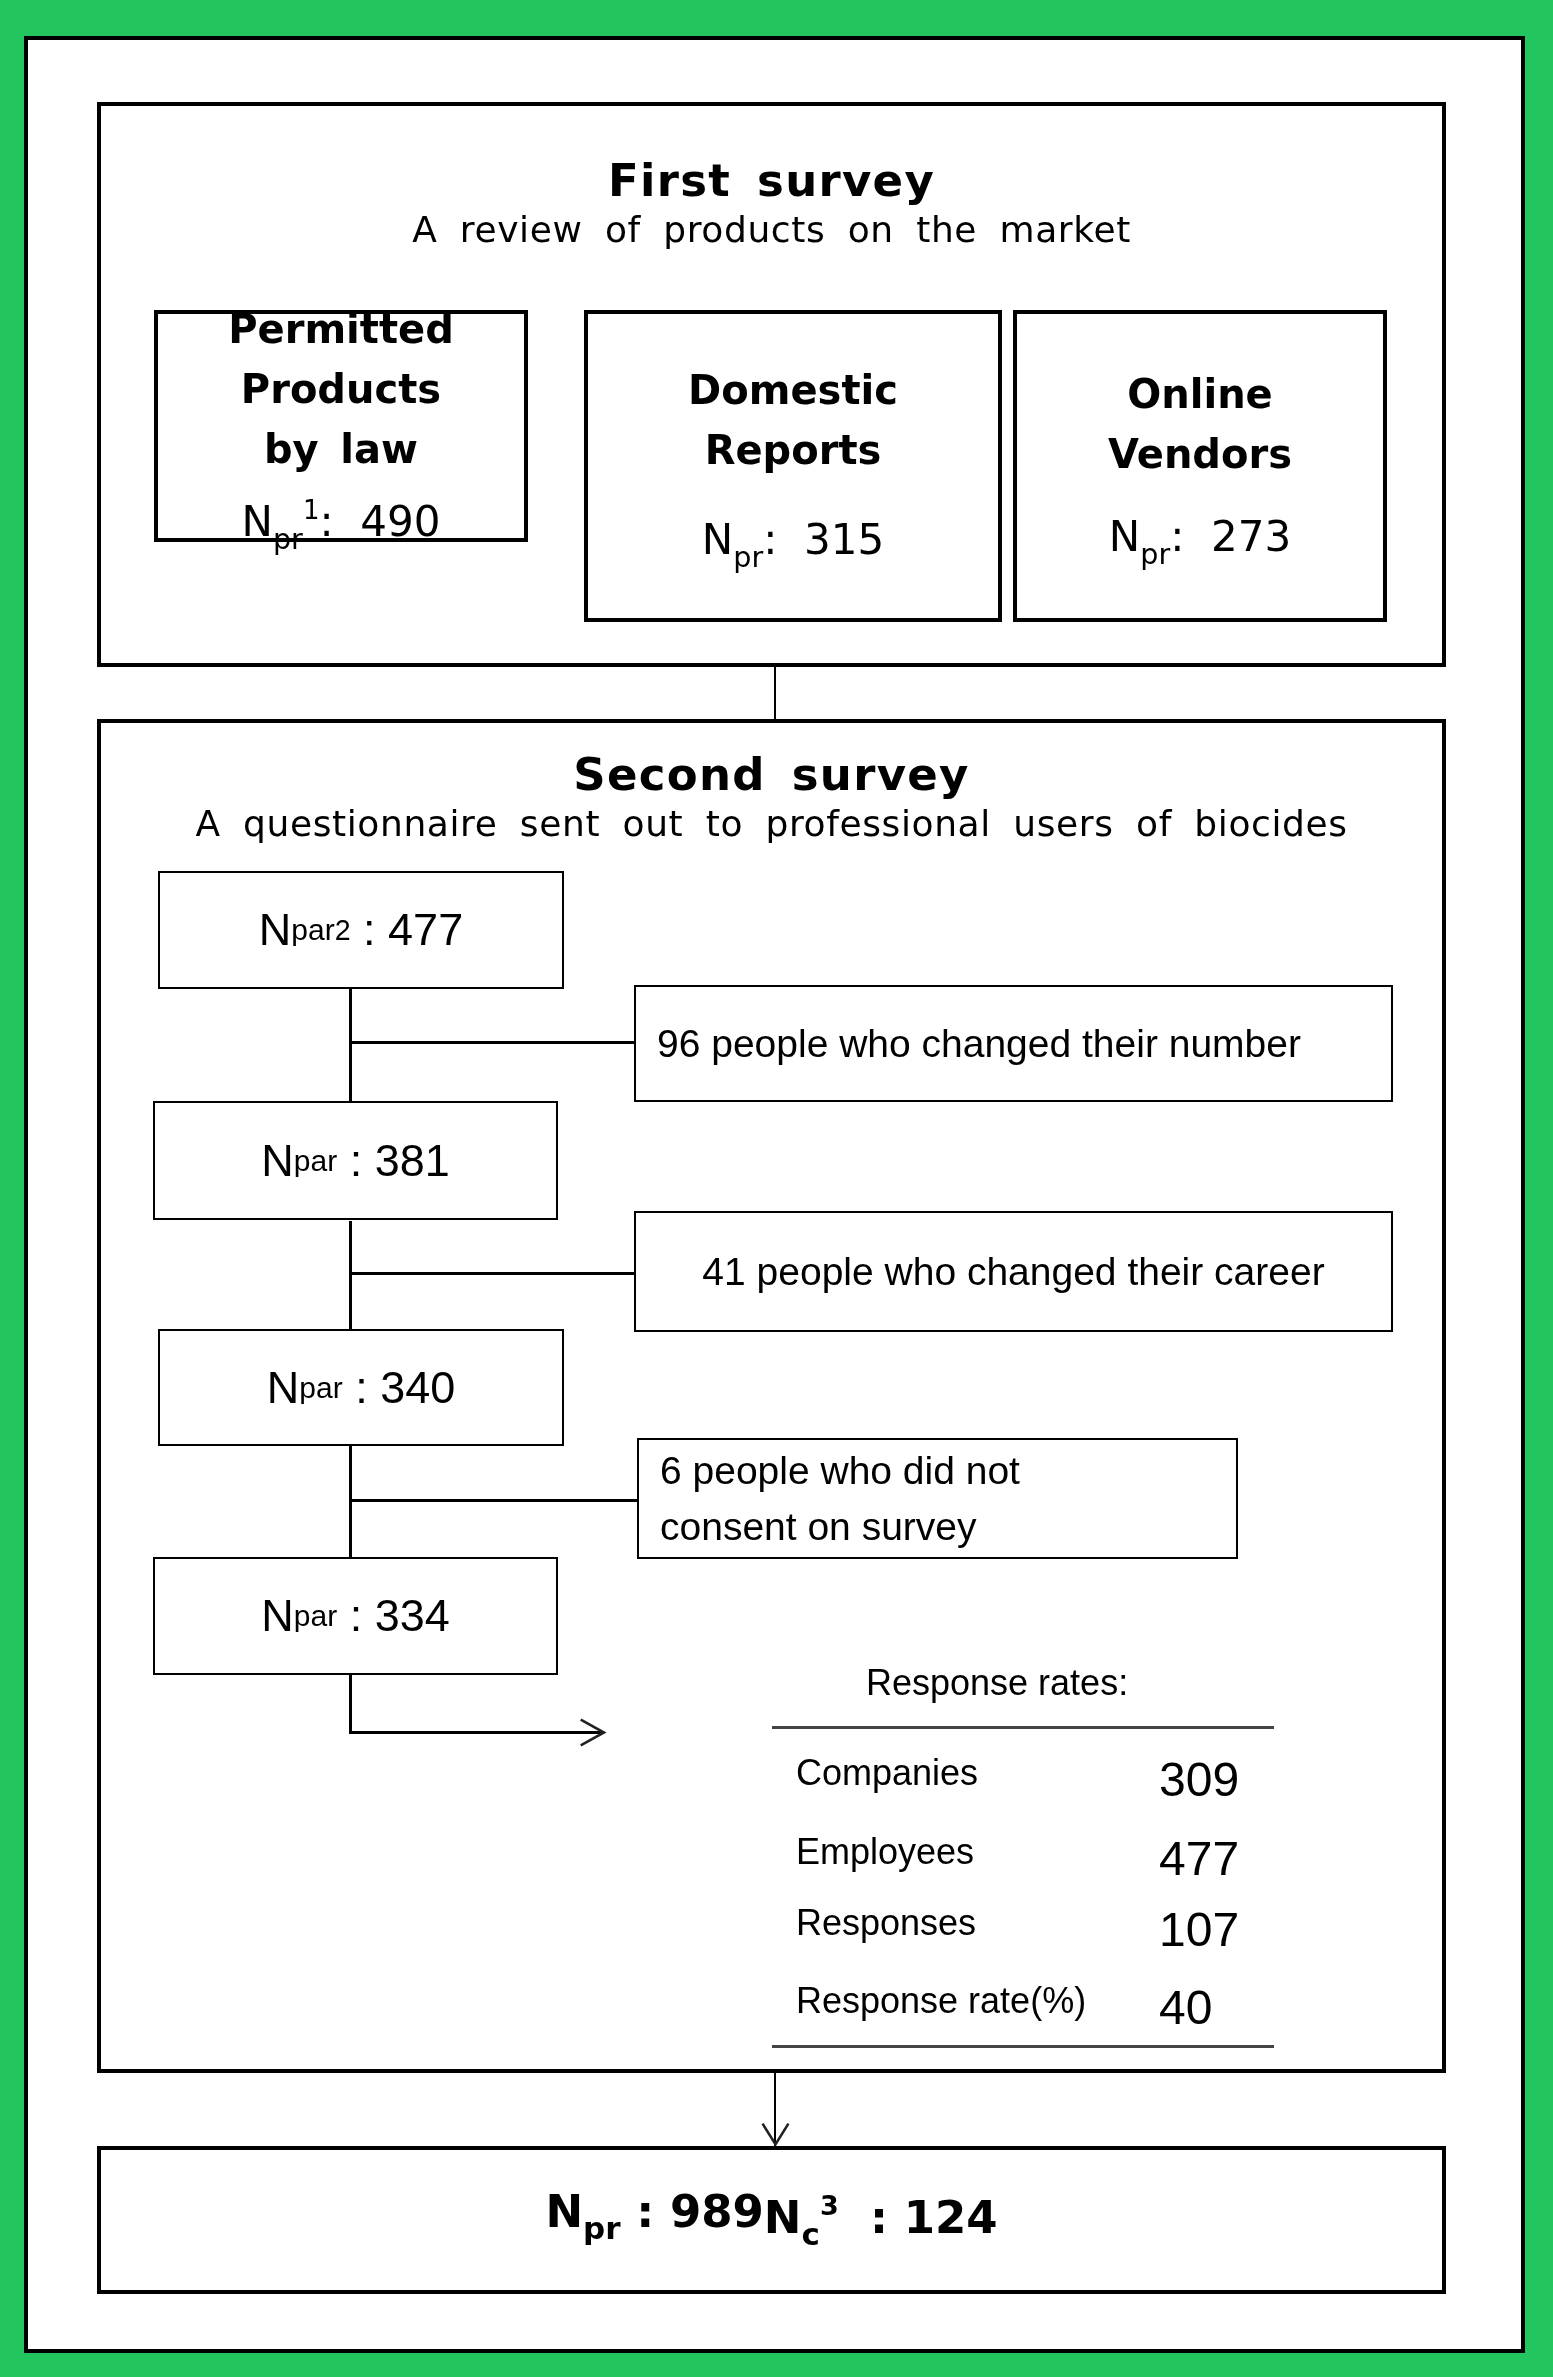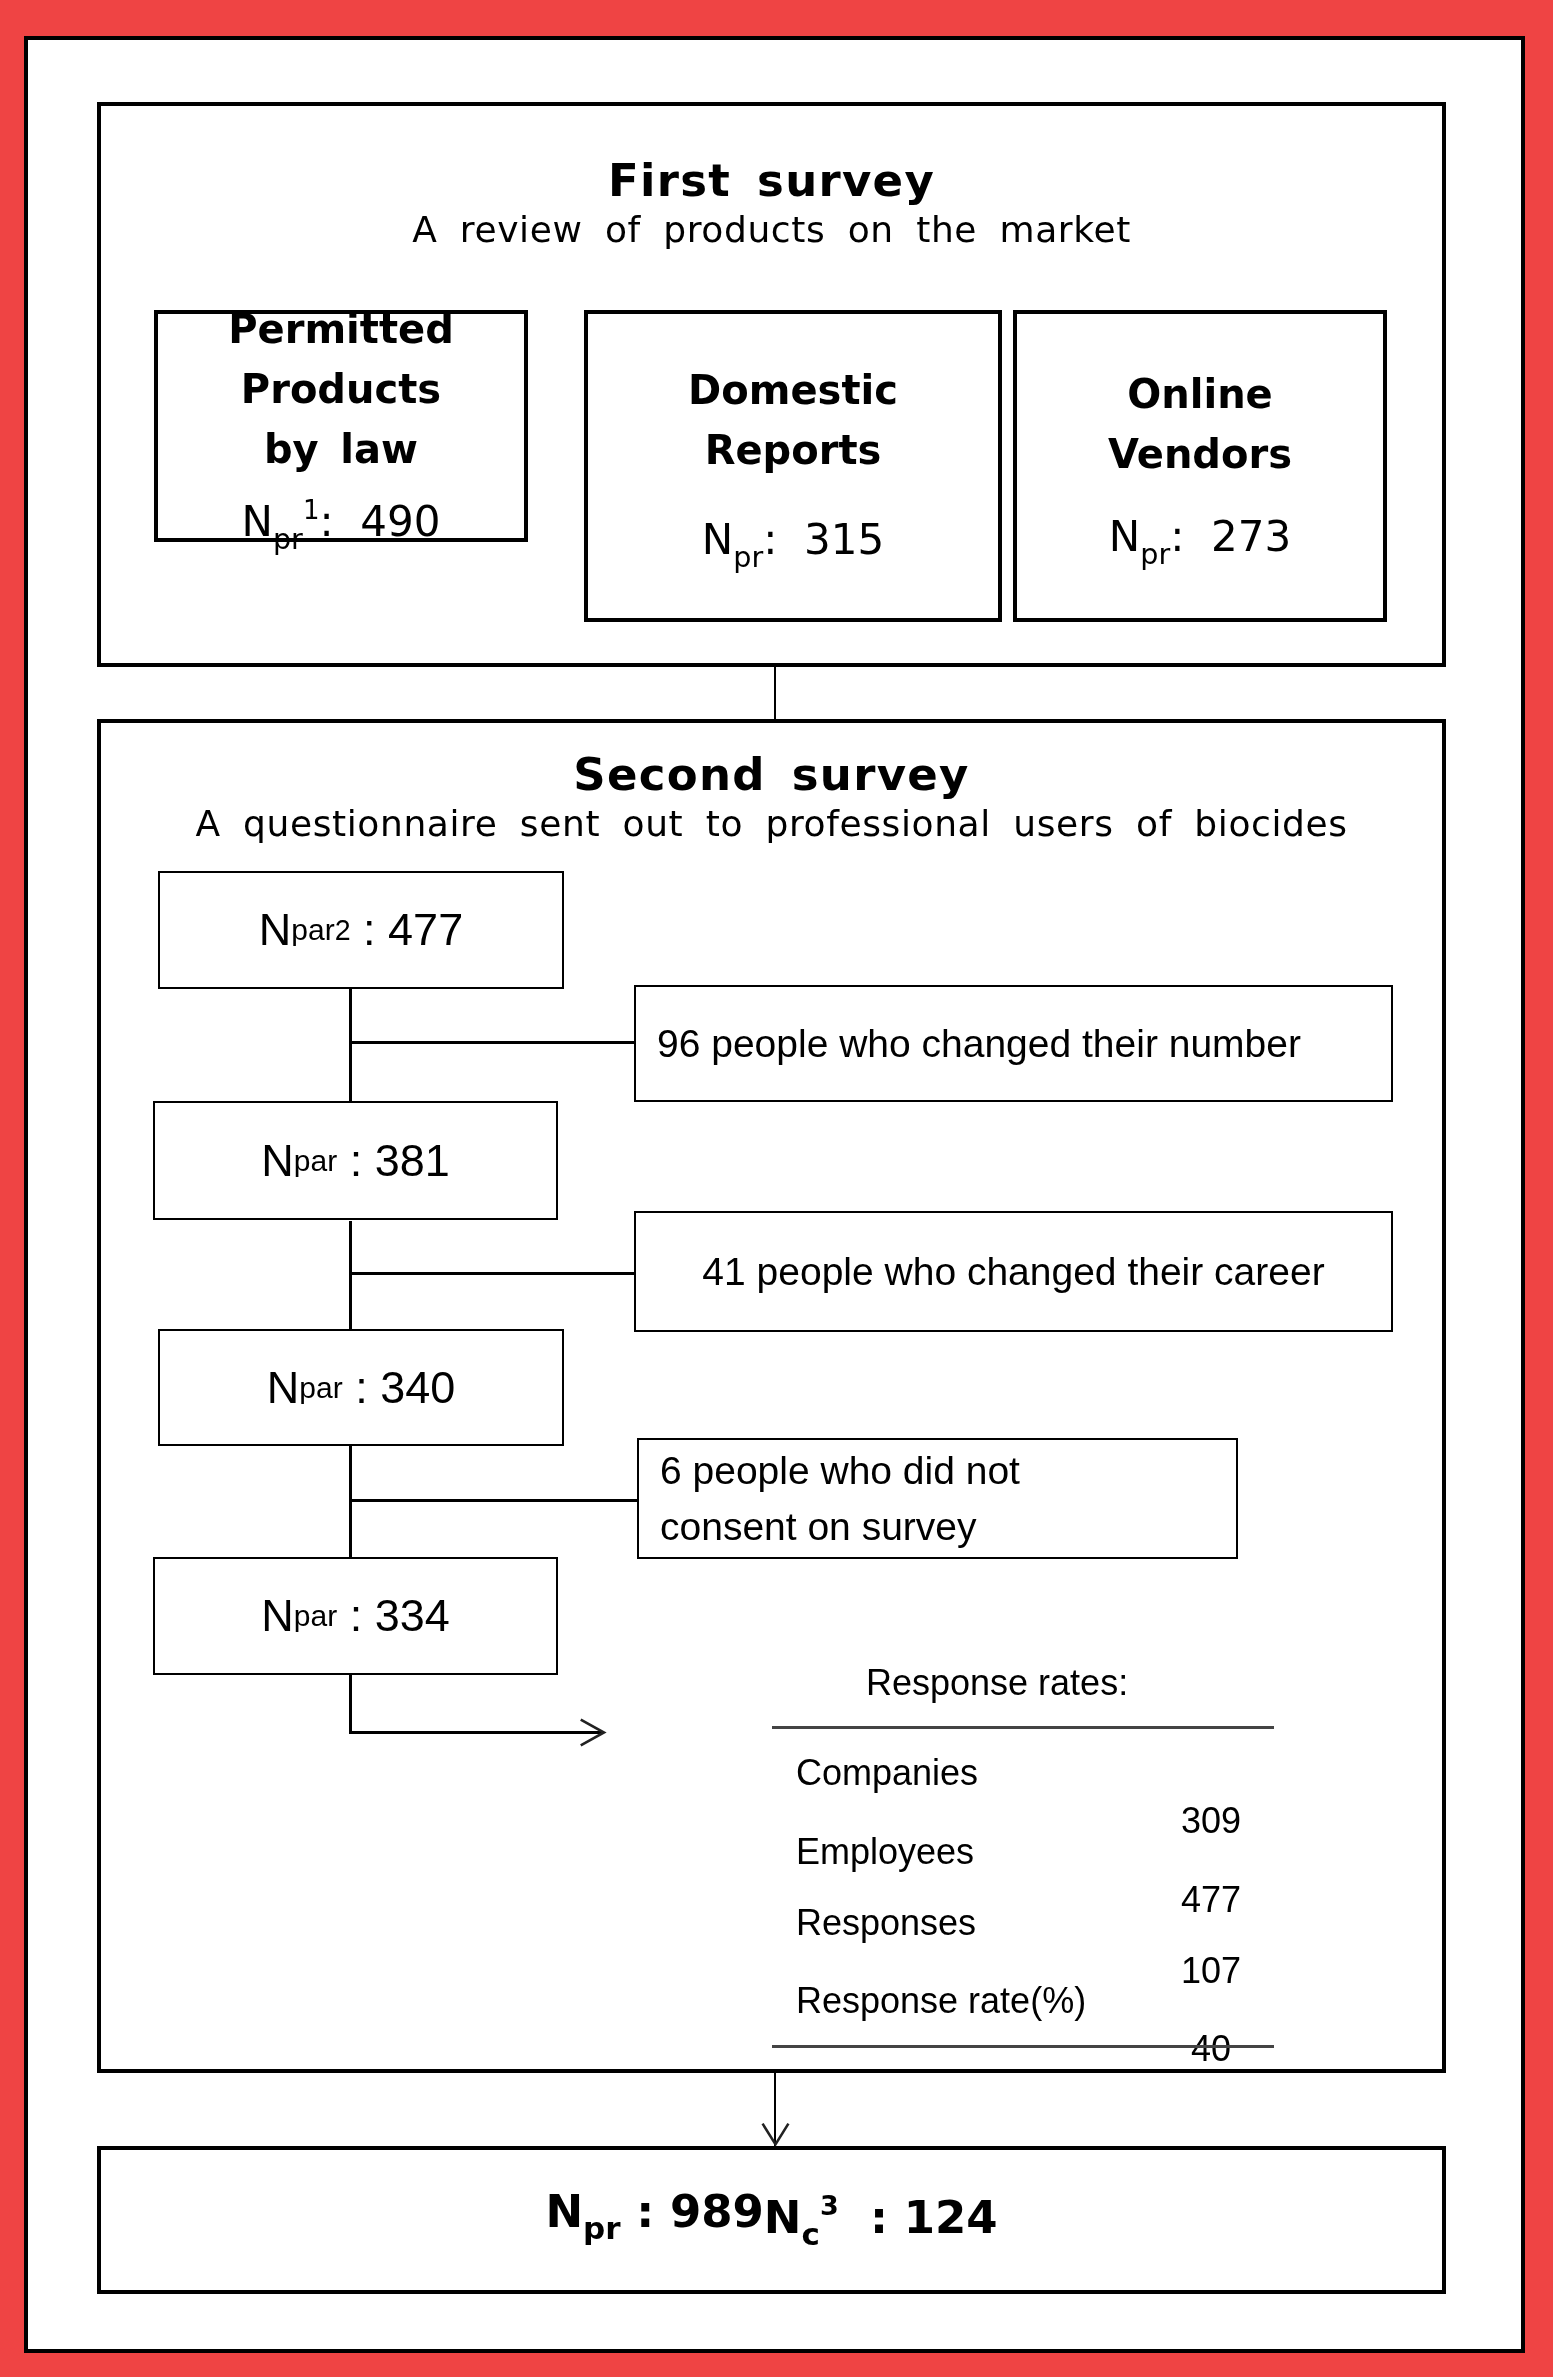--- a/index.html
+++ b/index.html
@@ -1,16 +1,16 @@
 <!DOCTYPE html>
 <html style="font-size:10.4px"><head>
 <meta charset="utf-8">
 <style>
   html, body { margin: 0; padding: 0; background: #ffffff; }
-  #canvas { position: relative; width: 1554px; height: 2377px; background: #ef4444; overflow: hidden; color: #000; }
+  #canvas { position: relative; width: 1554px; height: 2377px; background: #22c55e; overflow: hidden; color: #000; }
   .box { position: absolute; box-sizing: border-box; background: #fff; }
   .thick { border: 4.5px solid #000; }
   .thin  { border: 2.6px solid #000; }
   .hline { position: absolute; background: #000; height: 2.6px; }
   .vline { position: absolute; background: #000; width: 2.6px; }
   .title-wrap { position: absolute; left: 0; right: 0; text-align: center; }
   .sec-title { font-family: "DejaVu Sans", sans-serif; font-weight: bold; font-size: 45px; letter-spacing: 1.3px; word-spacing: 9px; line-height: 1; }
   .sec-sub { font-family: "DejaVu Sans", sans-serif; font-size: 36px; letter-spacing: 0.6px; word-spacing: 10.4px; line-height: 1; margin-top: 9px; }
   .src { display: flex; flex-direction: column; align-items: center; justify-content: center; text-align: center; }
   .src-label { font-family: "DejaVu Sans", sans-serif; font-weight: bold; font-size: 40px; line-height: 60px; word-spacing: 7.8px; white-space: pre-line; }
@@ -18,21 +18,21 @@
   .sym sub { font-size: 28.6px; vertical-align: -13px; }
   .sym sup { font-size: 26px; vertical-align: 17px; }
   .npar { display: flex; align-items: center; justify-content: center; font-family: "Liberation Sans", sans-serif; font-size: 45px; }
   .npar sub { font-size: 30px; vertical-align: -11.7px; }
   .npar sup { font-size: 28.6px; vertical-align: 18px; }
   .excl { display: flex; align-items: center; font-family: "Liberation Sans", sans-serif; font-size: 39px; padding-left: 21px; line-height: 56px; }
   .excl.center { justify-content: center; padding-left: 0; }
   .rr-title { position: absolute; font-family: "Liberation Sans", sans-serif; font-size: 36px; }
   .rr-rule { position: absolute; height: 3.2px; background: #444; }
   .rr-label { position: absolute; font-family: "Liberation Sans", sans-serif; font-size: 36px; }
-  .rr-value { position: absolute; font-family: "Liberation Sans", sans-serif; font-size: 36px; text-align: center; width: 104px; margin-top: 48px; }
+  .rr-value { position: absolute; font-family: "Liberation Sans", sans-serif; font-size: 48px; text-align: left; width: 104px; }
   .result { display: flex; flex-direction: row; align-items: center; justify-content: center; font-family: "DejaVu Sans", sans-serif; font-weight: bold; font-size: 45px; line-height: 56px; }
   .result sub { font-size: 31px; vertical-align: -11.7px; }
   .result sup { font-size: 27px; vertical-align: 18px; }
 </style>
 </head>
 <body>
 
 <div id="canvas">
 
   <div class="box thick" style="left:24px; top:36px; width:1501px; height:2317px;"></div>

